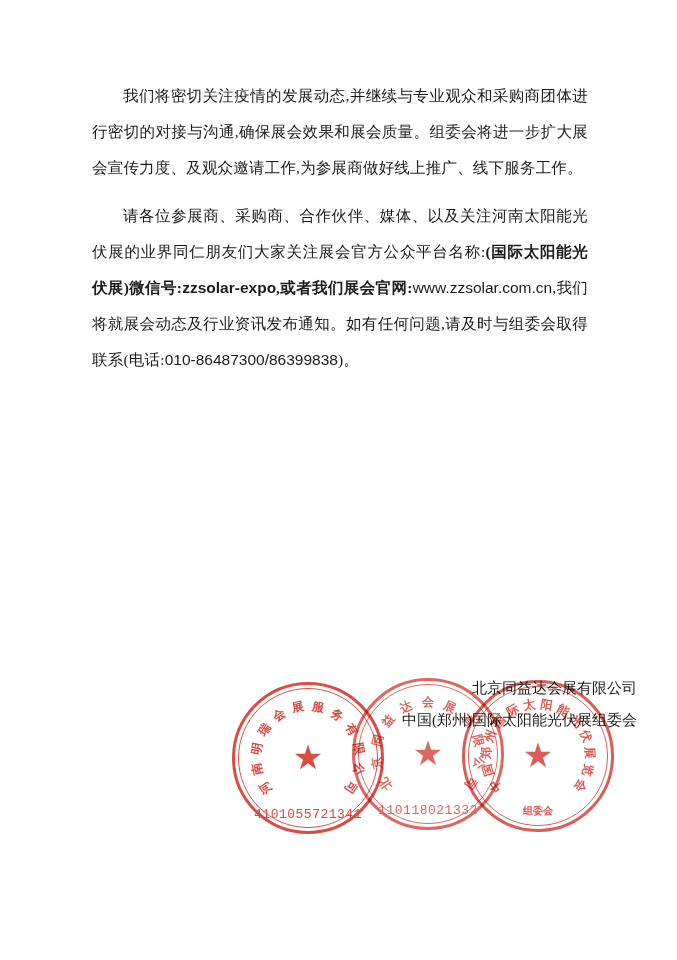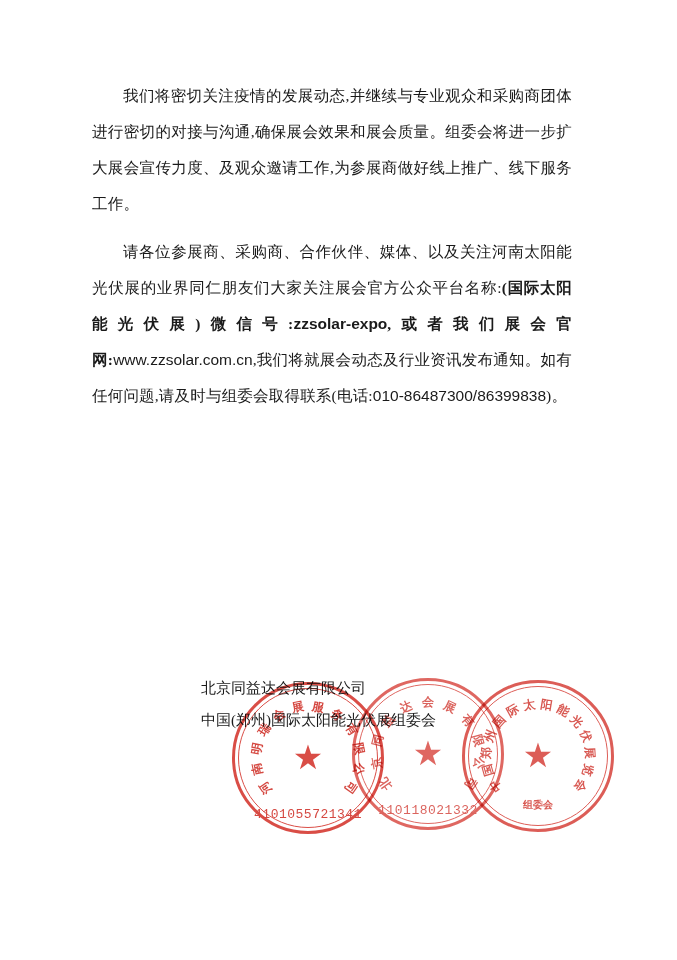--- a/index.html
+++ b/index.html
@@ -24,40 +24,40 @@
     left: 92px;
     top: 78px;
     width: 496px;
   }
   .para {
     font-size: 15.5px;
     line-height: 36px;
     text-align: justify;
     text-justify: inter-ideograph;
     text-indent: 2em;
-    margin: 0 16px 2px 0;
+    margin: 0 0 2px 0;
     letter-spacing: 0.2px;
   }
   .para.second {
     margin-top: 12px;
   }
   .bold {
     font-weight: bold;
   }
   .mono {
     font-family: Liberation Sans, sans-serif;
     letter-spacing: 0px;
   }
   
   .sign-block {
     position: absolute;
-    right: 56px;
+    right: 40px;
     top: 672px;
     width: 420px;
-    text-align: left;
+    text-align: right;
     font-size: 15px;
     line-height: 32px;
     color: #1a1a1a;
     z-index: 5;
   }
   .sign-line {
     display: block;
     white-space: nowrap;
   }
   .sign-date {
@@ -106,21 +106,21 @@
     font-weight: bold;
     color: #cf2f27;
     transform-origin: 0 0;
     white-space: nowrap;
     font-family: "Liberation Serif", serif;
   }
   .stamp-sub {
     position: absolute;
     left: 0;
     right: 0;
-    bottom: 20px;
+    bottom: 14px;
     text-align: center;
     font-size: 10px;
     color: #cf2f27;
     font-weight: bold;
   }
   .stamp-code {
     position: absolute;
     left: 0;
     right: 0;
     bottom: 12px;

